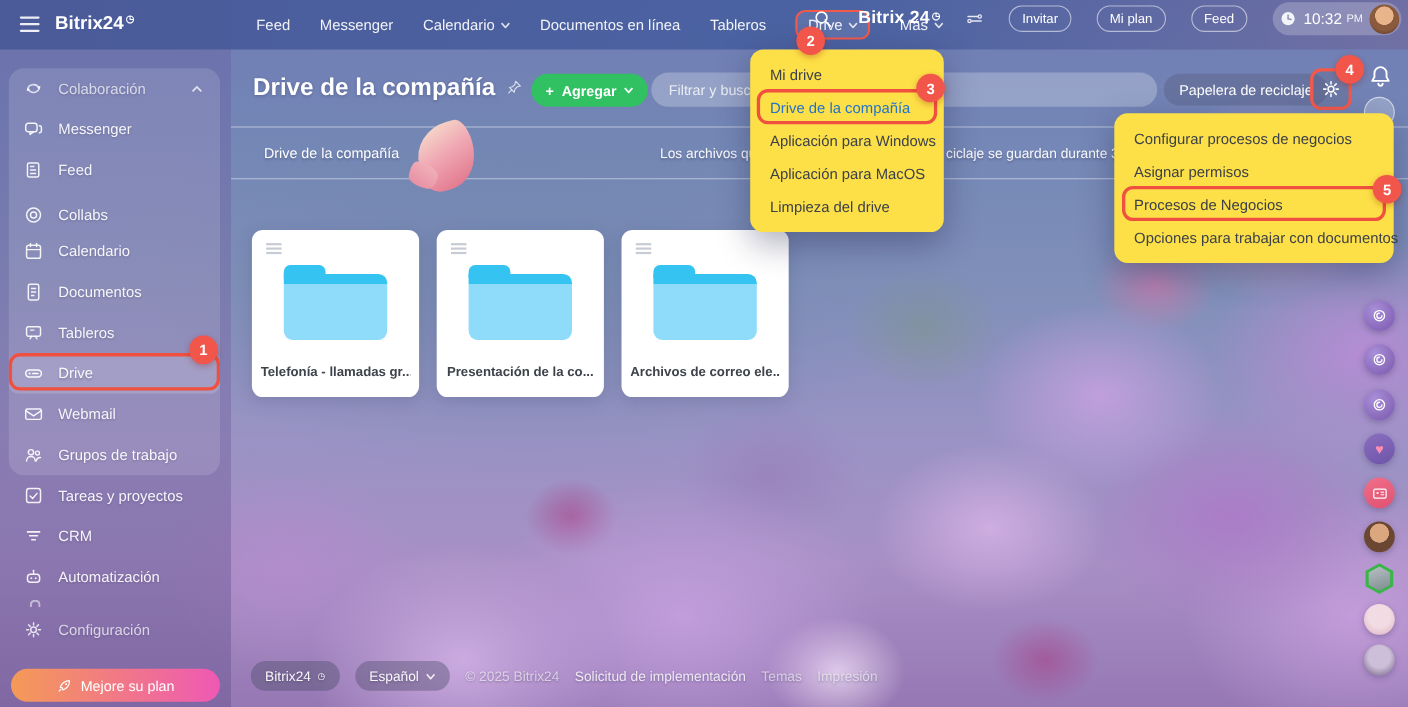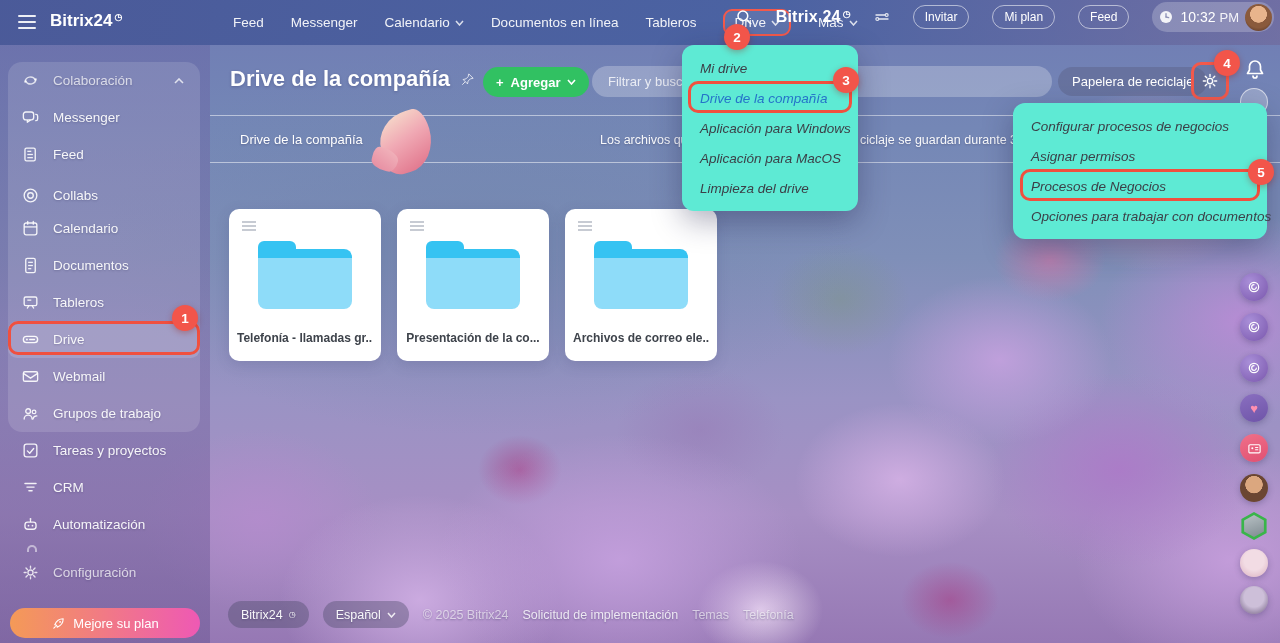--- a/index.html
+++ b/index.html
@@ -47,21 +47,21 @@
   .tnav .nitem { display:flex; align-items:center; gap:5px; cursor:pointer; }
   .nav-drive-box { border:2.5px solid #f3594b; border-radius:9px; padding:4px 9px; background:rgba(255,255,255,.10);
     display:flex; align-items:center; gap:5px; cursor:pointer; }
   .tright { position:absolute; right:6px; top:0; height:34px; display:flex; align-items:center; gap:23px; color:#fff; }
   .brand { font-size:16px; font-weight:700; display:flex; align-items:flex-start; gap:2px; letter-spacing:.2px; }
   .brand sup { font-size:9px; margin-top:1px; }
   .tpill { height:24px; padding:0 11px; border:1px solid rgba(255,255,255,.55); border-radius:13px;
     font-size:12px; display:flex; align-items:center; cursor:pointer; white-space:nowrap; }
   .timepill { height:30px; padding:0 2px 0 6px; background:rgba(255,255,255,.22); border-radius:16px;
     display:flex; align-items:center; gap:6px; font-size:14px; cursor:pointer; }
-  .timepill .mer { font-size:13px; opacity:.9; margin-left:-2px; }
+  .timepill .mer { font-size:10px; opacity:.9; margin-left:-2px; }
   .avatar { width:27px; height:27px; border-radius:50%;
     background:radial-gradient(circle at 50% 38%, #e8b48c 0 38%, #8a5a3c 40% 62%, #4a2c20 100%); }
 
   
   .sb-panel { position:absolute; left:8px; top:62px; width:192px; height:370px; border-radius:14px;
     background:rgba(255,255,255,.13); z-index:2; }
   .srow { position:absolute; left:8px; width:192px; height:37px; display:flex; align-items:center; gap:13px;
     padding-left:13px; color:rgba(255,255,255,.93); font-size:13.5px; z-index:3; cursor:pointer;
     text-shadow:0 1px 2px rgba(40,40,80,.25); white-space:nowrap; }
   .srow.dim { color:rgba(255,255,255,.72); }
@@ -107,22 +107,22 @@
   .cburger { position:absolute; left:13px; top:12px; width:14px; }
   .cburger i { display:block; height:2px; background:#c7cbd3; margin-bottom:2px; }
   .folder { position:absolute; left:29px; top:32px; width:94px; height:68px; }
   .folder .tab { position:absolute; left:0; top:0; width:38px; height:12px; background:#35c3f2; border-radius:6px 6px 0 0; }
   .folder .fbody { position:absolute; left:0; top:8px; right:0; bottom:0; border-radius:0 8px 8px 8px;
     background:linear-gradient(180deg,#35c3f2 0,#35c3f2 9px,#8edcf9 9px); }
   .flabel { position:absolute; left:8px; right:8px; bottom:16px; text-align:center; font-size:12px; font-weight:700;
     color:#3e434b; white-space:nowrap; overflow:hidden; }
 
   
-  .menu { position:absolute; background:#5eead4; border-radius:12px; box-shadow:0 10px 30px rgba(30,30,70,.35);
-    z-index:5; padding:8px 0;font-style:italic; }
+  .menu { position:absolute; background:#fde047; border-radius:12px; box-shadow:0 10px 30px rgba(30,30,70,.35);
+    z-index:5; padding:8px 0; }
   .menu .mi { height:30px; display:flex; align-items:center; padding:0 18px; font-size:13.5px; color:#3c4048;
     white-space:nowrap; cursor:pointer; }
   .menu .mi.link { color:#2573c9; }
   .drive-menu { left:682px; top:45px; width:176px; }
   .settings-menu { left:1013px; top:103px; width:254px; }
 
   
   .badge { position:absolute; width:26px; height:26px; border-radius:50%; background:#f2554a; color:#fff;
     font-size:13.5px; font-weight:700; display:flex; align-items:center; justify-content:center; z-index:7;
     box-shadow:0 2px 6px rgba(150,30,20,.35); }
@@ -549,14 +549,14 @@
     <span>Español</span>
     <span class="ic">
         <svg width="9" height="6" viewBox="0 0 9 6">
           <polyline points="1,1 4.5,5 8,1" fill="none" stroke="rgba(255,255,255,.85)" stroke-width="1.5"></polyline>
         </svg>
       </span>
   </span>
   <span class="flink dim2">© 2025 Bitrix24</span>
   <span class="flink">Solicitud de implementación</span>
   <span class="flink dim2">Temas</span>
-  <span class="flink dim2">Telefonía</span>
+  <span class="flink dim2">Impresión</span>
 </div>
 
 </body></html>

